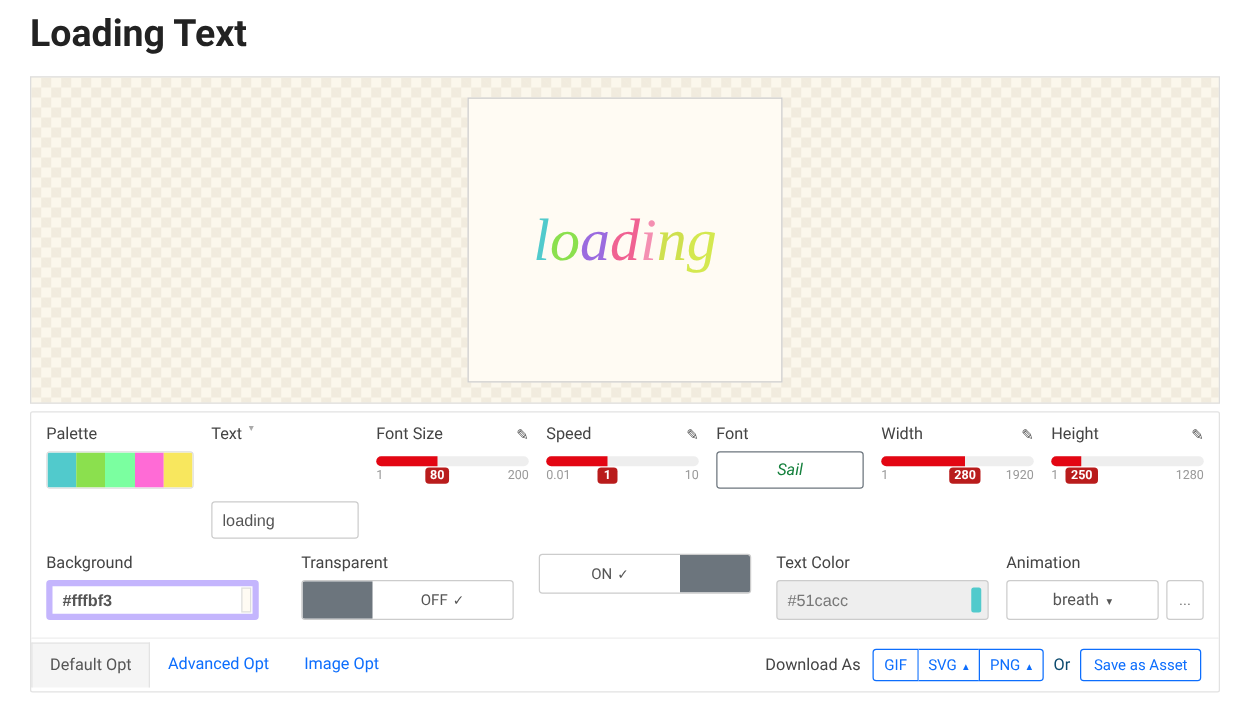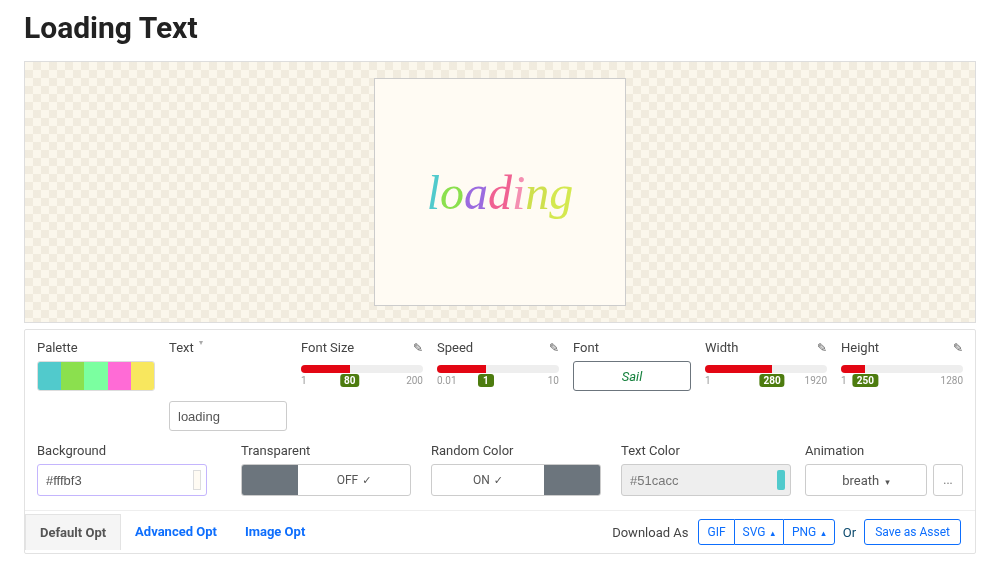--- a/index.html
+++ b/index.html
@@ -69,61 +69,61 @@
   .slider-track {
     position:absolute; left:0; right:0; top:4px; height:8px;
     background:#eee; border-radius:4px;
   }
   .slider-fill {
     position:absolute; left:0; top:4px; height:8px;
     background:#e30613; border-radius:4px 0 0 4px;
   }
   .slider-badge {
     position:absolute; top:13px;
-    background:#4d7c0f; color:#fff; font-size:10px; font-weight:700;
+    background:#b91c1c; color:#fff; font-size:10px; font-weight:700;
     padding:1px 4px; border-radius:3px; transform:translateX(-50%);
     min-width:16px; text-align:center;
   }
   .slider-min, .slider-max {
     position:absolute; top:14px; font-size:10px; color:#999;
   }
   .slider-min { left:0; }
   .slider-max { right:0; }
   .font-col { width:118px; }
   .font-select {
     height:30px; border:1px solid #6c757d; border-radius:3px;
     display:flex; align-items:center; justify-content:center;
     font-size:13px; color:#15803d; font-style:italic;
     background:#fff;
   }
   .row2 { display:flex; gap:14px; margin-top:12px; }
   .bgcol { display:flex; flex-direction:column; gap:6px; }
   .bgfield { position:relative; width:170px; }
-  .bgfield input { height:32px; border:1px solid #c4b5fd; border-radius:3px; padding:0 24px 0 8px; font-size:13px; width:100%; color:#555;}
+  .bgfield input { height:32px; border:5px solid #c4b5fd; border-radius:3px; padding:0 24px 0 8px; font-size:13px; width:100%; color:#555;font-weight:bold;}
   .bgfield .swatch { position:absolute; right:6px; top:6px; width:8px; height:20px; background:#fffbf3; border:1px solid #ddd; }
   .toggle-wrap { width:170px; height:32px; display:flex; border:1px solid #ccc; border-radius:3px; overflow:hidden; }
   .toggle-wrap .block { background:#6c757d; flex:1; }
   .toggle-wrap .label { flex:2; display:flex; align-items:center; justify-content:center; font-size:12px; color:#555; gap:4px;}
   .toggle-on .block { order:2; }
   .toggle-on .label { order:1; }
   .tccol { width:170px; }
   .tcfield { position:relative; }
   .tcfield input { height:32px; border:1px solid #ccc; border-radius:3px; padding:0 24px 0 8px; font-size:13px; width:100%; background:#eee; color:#777;}
   .tcfield .swatch { position:absolute; right:6px; top:6px; width:8px; height:20px; background:#51cacc; border-radius:2px;}
   .animcol { flex:1; display:flex; flex-direction:column; gap:6px;}
   .animwrap { display:flex; gap:6px; }
   .animsel { flex:1; height:32px; border:1px solid #ccc; border-radius:3px; display:flex; align-items:center; justify-content:center; font-size:13px; color:#555; gap:4px;}
   .animbtn { width:30px; height:32px; border:1px solid #ccc; border-radius:3px; display:flex; align-items:center; justify-content:center; font-size:12px; color:#777;}
 
   .bottombar {
     display:flex; align-items:center; justify-content:space-between;
     margin: 14px -12px 0 -12px;
     border-top:1px solid #eee;
   }
-  .tabs { display:flex;font-weight:bold; }
+  .tabs { display:flex; }
   .tab {
     padding:10px 14px; font-size:13px; color:#0d6efd; cursor:pointer;
   }
   .tab.active { color:#555; background:#f5f5f5; border:1px solid #e3e3e3; border-bottom:none;}
   .dlwrap { display:flex; align-items:center; gap:8px; padding:8px 14px;}
   .dlwrap .dltxt { font-size:13px; color:#444; margin-right:2px;}
   .dlgroup { display:flex; }
   .dlbtn {
     border:1px solid #0d6efd; color:#0d6efd; font-size:12px;
     padding:5px 8px; background:#fff; display:flex; align-items:flex-end; gap:3px;
@@ -264,23 +264,20 @@
         <div class="toggle-wrap">
           <div class="block"></div>
           <div class="label">
               <span>OFF</span>
               <span class="check">✓</span>
             </div>
         </div>
       </div>
 
       <div class="bgcol" style="width:176px;">
-        <div class="lbl">
-            <span>Random Color</span>
-          </div>
         <div class="toggle-wrap toggle-on">
           <div class="block"></div>
           <div class="label">
               <span>ON</span>
               <span class="check">✓</span>
             </div>
         </div>
       </div>
 
       <div class="bgcol tccol">

